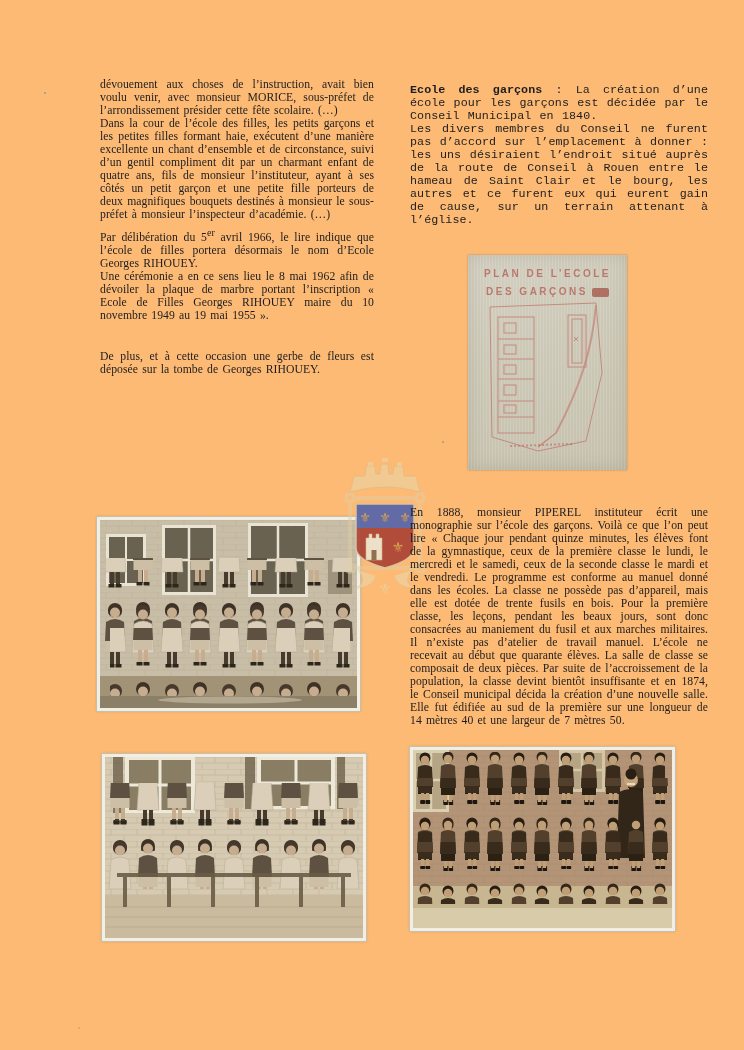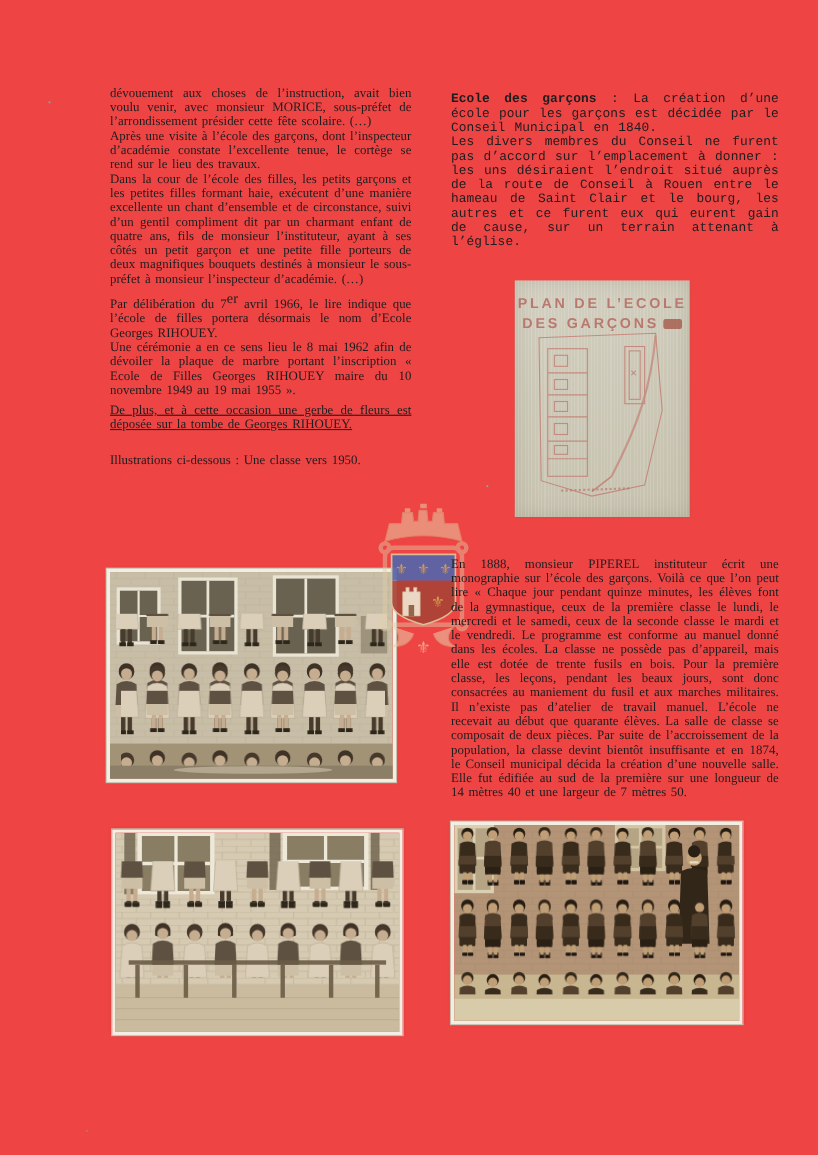--- a/index.html
+++ b/index.html
@@ -1,36 +1,36 @@
 <!DOCTYPE html>
 <html><head>
 <meta charset="utf-8">
 <style>
   html,body{margin:0;padding:0;background:#e8e8e6;}
-  .page{position:relative;width:744px;height:1050px;background:#ef4444;margin:0 auto;overflow:hidden;
+  .page{position:relative;width:744px;height:1050px;background:#fdba74;margin:0 auto;overflow:hidden;
         font-family:"Liberation Serif", serif;color:#1d1d1f;}
   .col{position:absolute;text-align:justify;font-size:11.7px;line-height:13px;letter-spacing:.05px;word-spacing:1.2px;z-index:6;}
   .col p{margin:0;}
   .col p.gap-s{margin-top:10px;}
-  .col p.gap-m{margin-top:5px;text-decoration:underline;}
+  .col p.gap-m{margin-top:28px;}
   .col p.gap-l{margin-top:20px;}
   .lead-bold{font-weight:bold;}
-  sup{font-size:13px;line-height:0;margin-top:12px;}
+  sup{font-size:10px;line-height:0;margin-top:12px;}
   .col-left{left:100px;top:78px;width:274px;}
   .col-right-top{left:410px;top:84px;width:298px;font-family:Liberation Mono, monospace;}
   .col-right-bottom{left:410px;top:506px;width:298px;font-family:Liberation Serif, serif;}
 
   
   .plan{position:absolute;left:468px;top:255px;width:159px;height:215px;z-index:2;
         background:linear-gradient(160deg,#d4d0c2 0%,#cdc9b8 40%,#c6c1ae 100%);
         box-shadow:0 0 2px rgba(90,85,70,.45), inset 0 0 18px rgba(120,110,85,.25);}
   .plan::after{content:"";position:absolute;inset:0;
         background:repeating-linear-gradient(90deg,rgba(255,255,255,.12) 0 1px,rgba(0,0,0,0) 1px 3px);}
   .plan-title{position:absolute;left:0;right:0;text-align:center;color:#b4645a;opacity:.8;
-        font-family:"Liberation Sans",sans-serif;font-weight:bold;font-size:13px;letter-spacing:2.5px;z-index:3;}
+        font-family:"Liberation Sans",sans-serif;font-weight:bold;font-size:10px;letter-spacing:2.5px;z-index:3;}
   .plan-title.l1{top:13px;}
   .plan-title.l2{top:31px;}
   .plan-blob{display:inline-block;width:17px;height:9px;background:#9e4738;border-radius:2px;opacity:.85;
         vertical-align:middle;margin-left:4px;}
   .plan svg{position:absolute;left:0;top:0;z-index:2;}
   .plan-scribble{position:absolute;left:42px;bottom:24px;width:62px;height:5px;
         border-bottom:2px dotted #bd7268;opacity:.65;z-index:3;transform:rotate(-2deg);}
 
   
   .photo{position:absolute;border:3px solid #f2eee3;box-shadow:0 0 0 1px #c6bfac, 0 0 3px rgba(60,50,30,.25);z-index:1;}
@@ -116,26 +116,24 @@
       <pattern id="rowBB" width="47" height="66" patternUnits="userSpaceOnUse">
         <use href="#boyB" x="1" y="0"></use>
           <use href="#boyA" x="24" y="2"></use>
       </pattern>
     </defs>
   </svg>
 
   
   <div class="col col-left">
     <p>dévouement aux choses de l’instruction, avait bien voulu venir, avec monsieur MORICE, sous-préfet de l’arrondissement présider cette fête scolaire. (…)</p>
-    <p>Après une visite à l’école des garçons, dont l’inspecteur d’académie constate l’excellente tenue, le cortège se rend sur le lieu des travaux.</p>
     <p>Dans la cour de l’école des filles, les petits garçons et les petites filles formant haie, exécutent d’une manière excellente un chant d’ensemble et de circonstance, suivi d’un gentil compliment dit par un charmant enfant de quatre ans, fils de monsieur l’instituteur, ayant à ses côtés un petit garçon et une petite fille porteurs de deux magnifiques bouquets destinés à monsieur le sous-préfet à monsieur l’inspecteur d’académie. (…)</p>
-    <p class="gap-s"><span>Par délibération du 7</span><sup>er</sup><span> avril 1966, le lire indique que l’école de filles portera désormais le nom d’Ecole Georges RIHOUEY.</span></p>
+    <p class="gap-s"><span>Par délibération du 5</span><sup>er</sup><span> avril 1966, le lire indique que l’école de filles portera désormais le nom d’Ecole Georges RIHOUEY.</span></p>
     <p>Une cérémonie a en ce sens lieu le 8 mai 1962 afin de dévoiler la plaque de marbre portant l’inscription « Ecole de Filles Georges RIHOUEY maire du 10 novembre 1949 au 19 mai 1955 ».</p>
     <p class="gap-m">De plus, et à cette occasion une gerbe de fleurs est déposée sur la tombe de Georges RIHOUEY.</p>
-    <p class="gap-l">Illustrations ci-dessous : Une classe vers 1950.</p>
   </div>
 
   
   <div class="col col-right-top">
     <p><span class="lead-bold">Ecole des garçons</span><span> : La création d’une école pour les garçons est décidée par le Conseil Municipal en 1840.</span></p>
     <p>Les divers membres du Conseil ne furent pas d’accord sur l’emplacement à donner : les uns désiraient l’endroit situé auprès de la route de Conseil à Rouen entre le hameau de Saint Clair et le bourg, les autres et ce furent eux qui eurent gain de cause, sur un terrain attenant à l’église.</p>
   </div>
 
   
   <figure class="plan" style="margin:0">

